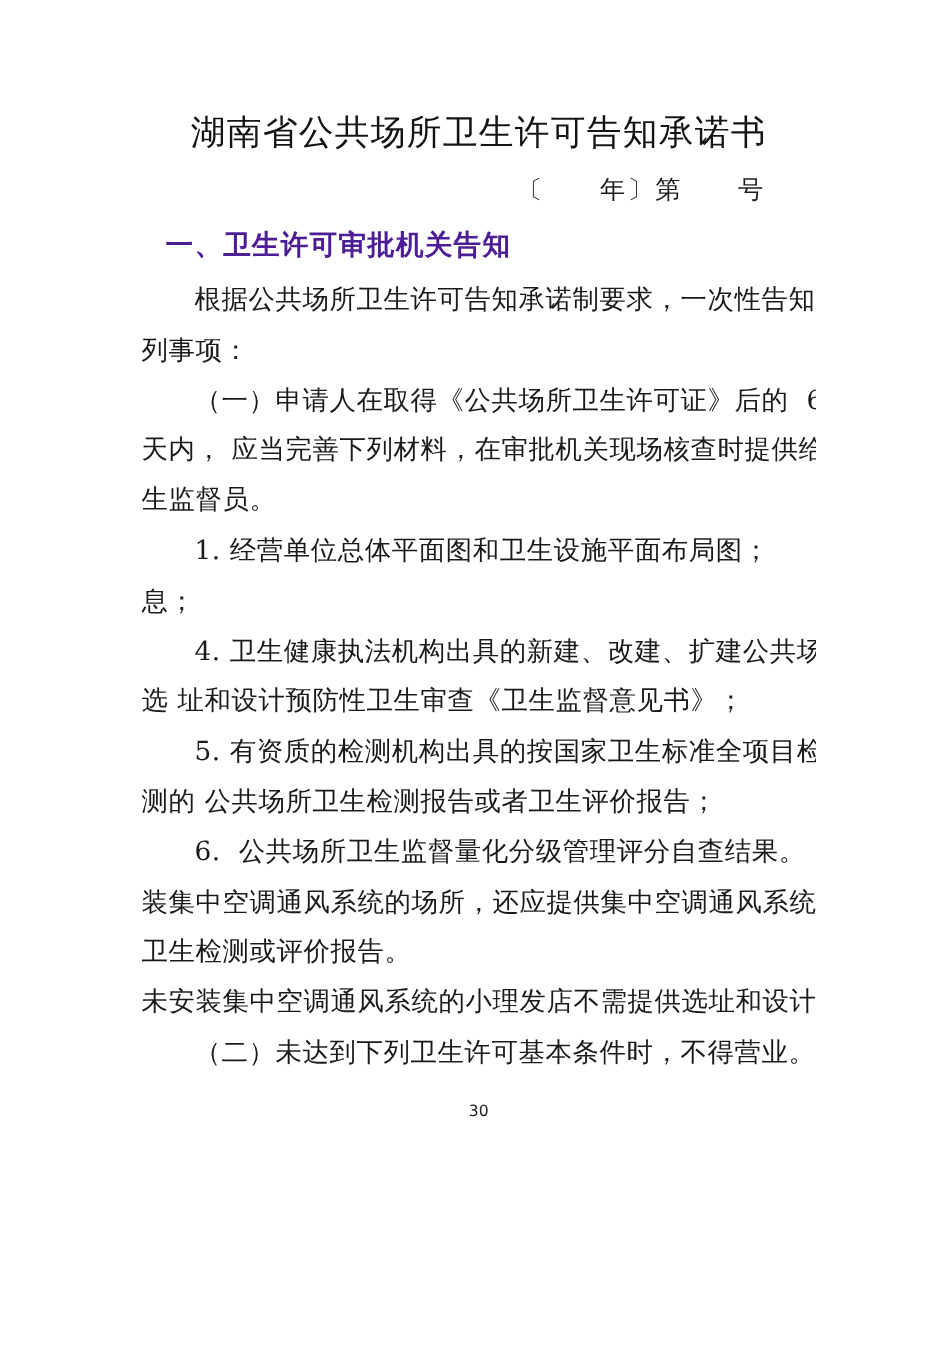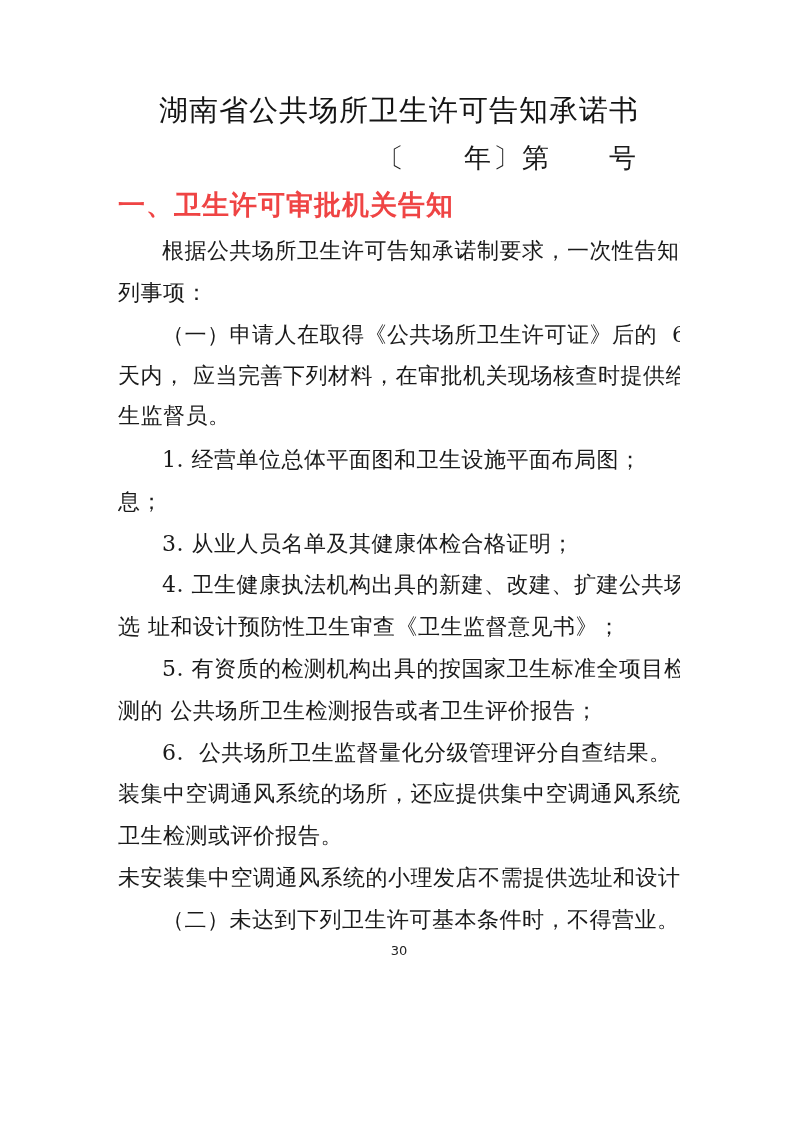--- a/index.html
+++ b/index.html
@@ -23,47 +23,48 @@
     font-size: 29px;
     line-height: 44px;
     font-weight: 500;
     letter-spacing: 1px;
     color: #141414;
   }
   .doc-number-line {
     margin-top: 12px;
     text-align: right;
     padding-right: 42px;
-    font-size: 27px;
+    font-size: 21px;
     line-height: 28px;
     letter-spacing: 2px;
     color: #1a1a1a;
   }
   .section-heading {
     margin-top: 18px;
     font-family: "DejaVu Sans", "Liberation Sans", sans-serif;
     font-weight: 700;
-    font-size: 27px;
+    font-size: 23px;
     line-height: 30px;
     letter-spacing: 1px;
-    color: #ef4444;
+    color: #4c1d95;
+    margin-left: 20px;
   }
   .doc-body {
     margin-top: 10px;
     font-size: 22px;
     line-height: 41.8px;
     letter-spacing: 0.5px;
     color: #1a1a1a;
   }
   .body-line {
     white-space: pre;
     overflow: hidden;
   }
   .page-footer {
-    margin-top: 2px;
+    margin-top: 20px;
     text-align: center;
     font-family: "DejaVu Sans", "Liberation Sans", sans-serif;
     font-size: 13px;
     line-height: 16px;
     color: #222222;
   }
 </style>
 </head>
 <body>
 
@@ -75,21 +76,20 @@
   <div class="section-heading">一、卫生许可审批机关告知</div>
 
   <div class="doc-body">
       <div class="body-line" style="text-indent: 2em;">根据公共场所卫生许可告知承诺制要求，一次性告知下</div>
       <div class="body-line" style="text-indent: 0em;">列事项：</div>
       <div class="body-line" style="text-indent: 2em;">（一）申请人在取得《公共场所卫生许可证》后的  60</div>
       <div class="body-line" style="text-indent: 0em;">天内， 应当完善下列材料，在审批机关现场核查时提供给卫</div>
       <div class="body-line" style="text-indent: 0em; font-family: Liberation Mono, monospace;">生监督员。</div>
       <div class="body-line" style="text-indent: 2em;">1. 经营单位总体平面图和卫生设施平面布局图；</div>
       <div class="body-line" style="text-indent: 0em;">息；</div>
-      <div class="body-line" style="text-indent: 2em;">3. 从业人员名单及其健康体检合格证明；</div>
       <div class="body-line" style="text-indent: 2em;">4. 卫生健康执法机构出具的新建、改建、扩建公共场所</div>
       <div class="body-line" style="text-indent: 0em;">选 址和设计预防性卫生审查《卫生监督意见书》；</div>
       <div class="body-line" style="text-indent: 2em;">5. 有资质的检测机构出具的按国家卫生标准全项目检</div>
       <div class="body-line" style="text-indent: 0em;">测的 公共场所卫生检测报告或者卫生评价报告；</div>
       <div class="body-line" style="text-indent: 2em;">6.  公共场所卫生监督量化分级管理评分自查结果。  安</div>
       <div class="body-line" style="text-indent: 0em;">装集中空调通风系统的场所，还应提供集中空调通风系统</div>
       <div class="body-line" style="text-indent: 0em;">卫生检测或评价报告。</div>
       <div class="body-line" style="text-indent: 0em;">未安装集中空调通风系统的小理发店不需提供选址和设计</div>
       <div class="body-line" style="text-indent: 2em;">（二）未达到下列卫生许可基本条件时，不得营业。</div>
     </div>

